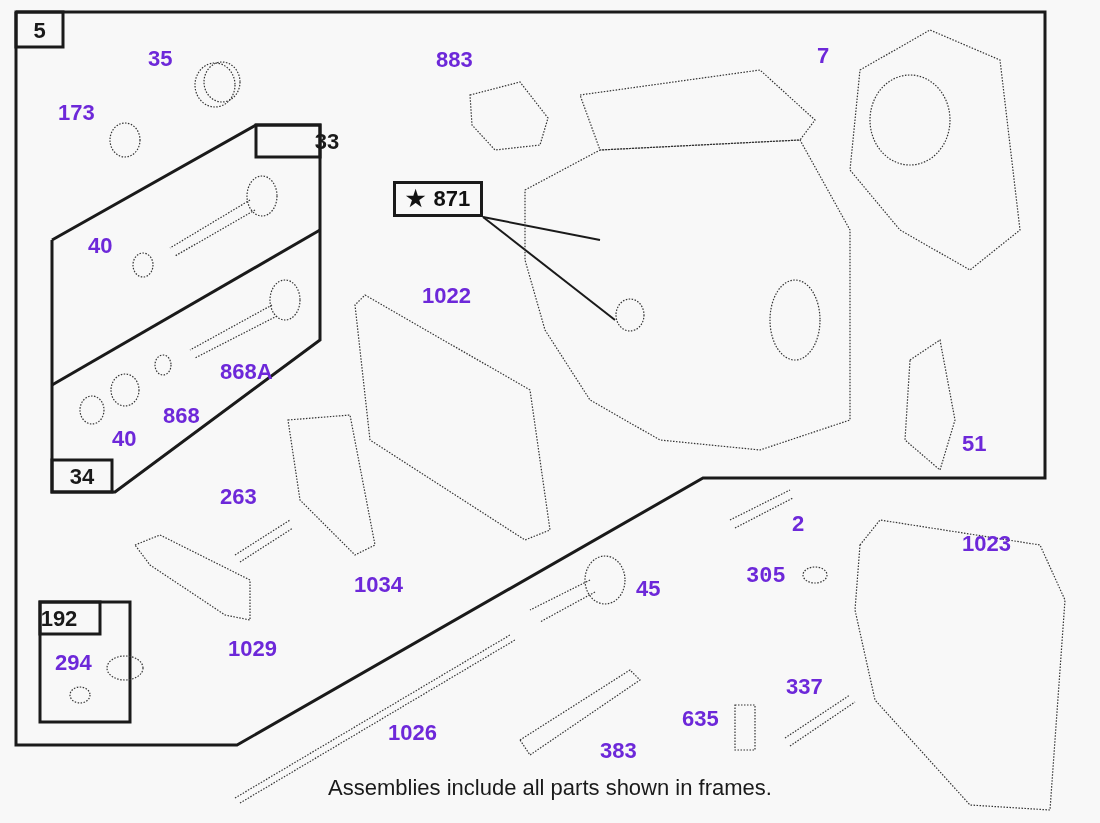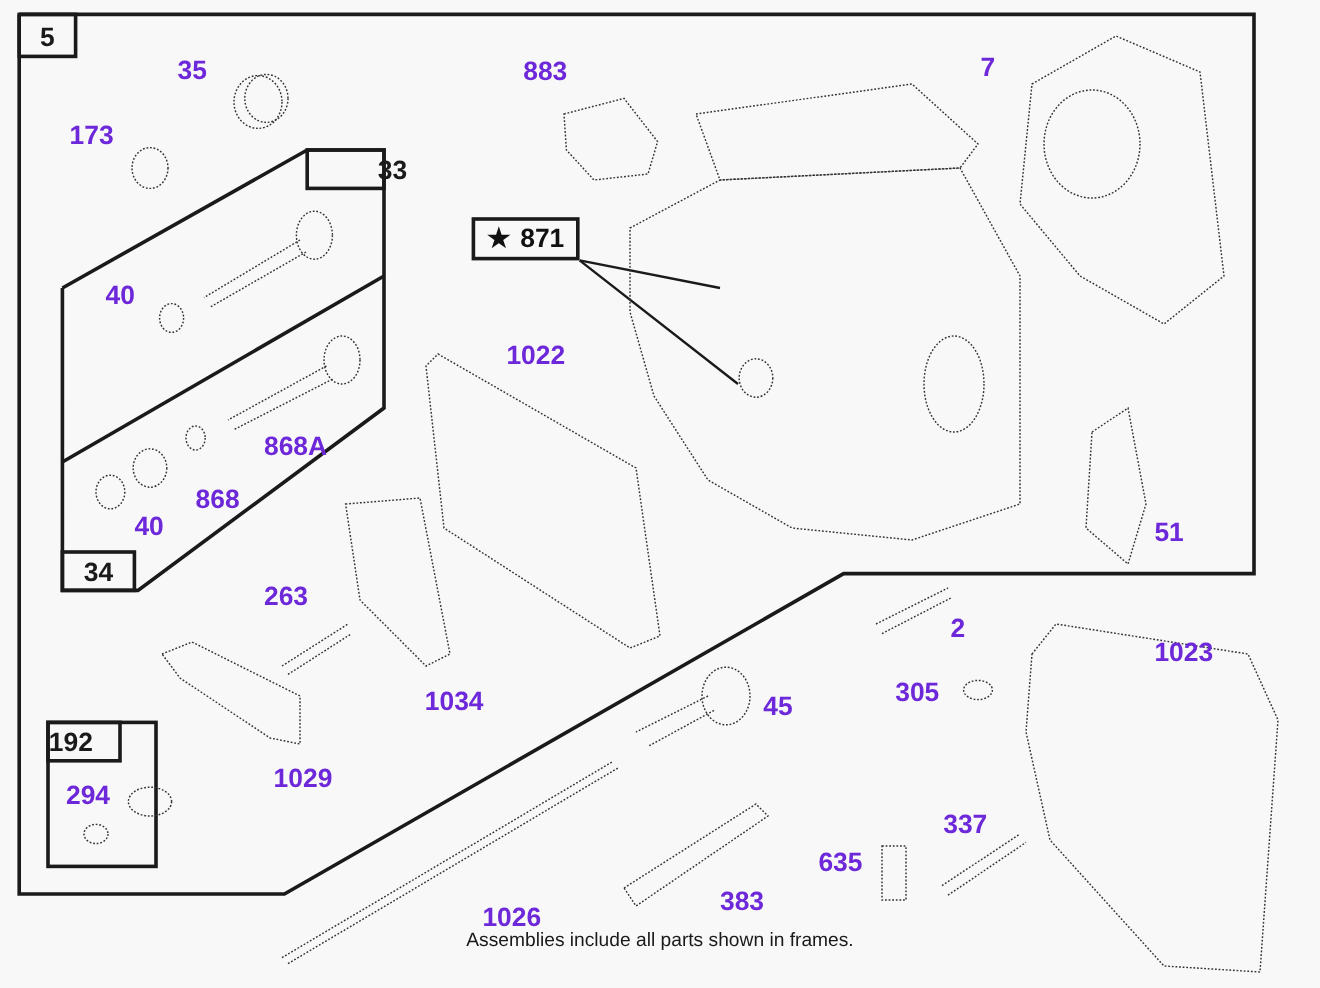--- a/index.html
+++ b/index.html
@@ -1,21 +1,21 @@
 <!DOCTYPE html>
 <html><head>
 <meta charset="utf-8">
 <style>
   html, body { margin: 0; padding: 0; background: #f8f8f8; }
   body { width: 1100px; height: 823px; position: relative; overflow: hidden; font-family: "Liberation Sans", sans-serif; color: #111; }
   svg { position: absolute; left: 0; top: 0; }
   .lbl { position: absolute; font-family: "Liberation Sans", sans-serif; font-weight: bold; font-size: 22px; color: #6d28d9; line-height: 1; white-space: nowrap; }
   .box-lbl { position: absolute; font-weight: bold; font-size: 22px; line-height: 1; color: #1a1a1a; text-align: center; }
   .callout { position: absolute; left: 393px; top: 181px; width: 90px; height: 36px; border: 3px solid #1a1a1a; box-sizing: border-box; background: #f8f8f8; display: flex; align-items: center; justify-content: center; gap: 8px; font-weight: bold; font-size: 22px; }
-  .footer { position: absolute; left: 0; width: 1100px; top: 775px; text-align: center; font-size: 16px; color: #1a1a1a; }
+  .footer { position: absolute; left: 0; width: 1100px; top: 775px; text-align: center; font-size: 22px; color: #1a1a1a; }
   .part { fill: none; stroke: #333; stroke-width: 1.2; stroke-dasharray: 1.5 1.5; }
   .frame { fill: none; stroke: #1a1a1a; stroke-width: 3; }
 </style>
 </head>
 <body>
 
 <svg width="1100" height="823" viewBox="0 0 1100 823">
 
   <polyline class="frame" points="16,12 1045,12 1045,478 703,478 237,745 16,745 16,12"></polyline>
   <rect class="frame" x="16" y="12" width="47" height="35"></rect>
@@ -135,20 +135,20 @@
 <div class="lbl" style="left:436px;top:49px;">883</div>
 <div class="lbl" style="left:817px;top:45px;">7</div>
 <div class="lbl" style="left:422px;top:285px;">1022</div>
 <div class="lbl" style="left:962px;top:433px;">51</div>
 <div class="lbl" style="left:220px;top:486px;">263</div>
 <div class="lbl" style="left:354px;top:574px;">1034</div>
 <div class="lbl" style="left:228px;top:638px;">1029</div>
 <div class="lbl" style="left:55px;top:652px;">294</div>
 <div class="lbl" style="left:792px;top:513px;">2</div>
 <div class="lbl" style="left:962px;top:533px;">1023</div>
-<div class="lbl" style="left:746px;top:566px;">305</div>
+<div class="lbl" style="left:746px;top:566px;font-family:Liberation Mono, monospace;">305</div>
 <div class="lbl" style="left:636px;top:578px;">45</div>
 <div class="lbl" style="left:786px;top:676px;">337</div>
 <div class="lbl" style="left:682px;top:708px;">635</div>
 <div class="lbl" style="left:600px;top:740px;">383</div>
-<div class="lbl" style="left:402px;top:722px;margin-top:32px;">1026</div>
+<div class="lbl" style="left:388px;top:722px;">1026</div>
 
 <div class="footer">Assemblies include all parts shown in frames.</div>
 
 </body></html>

